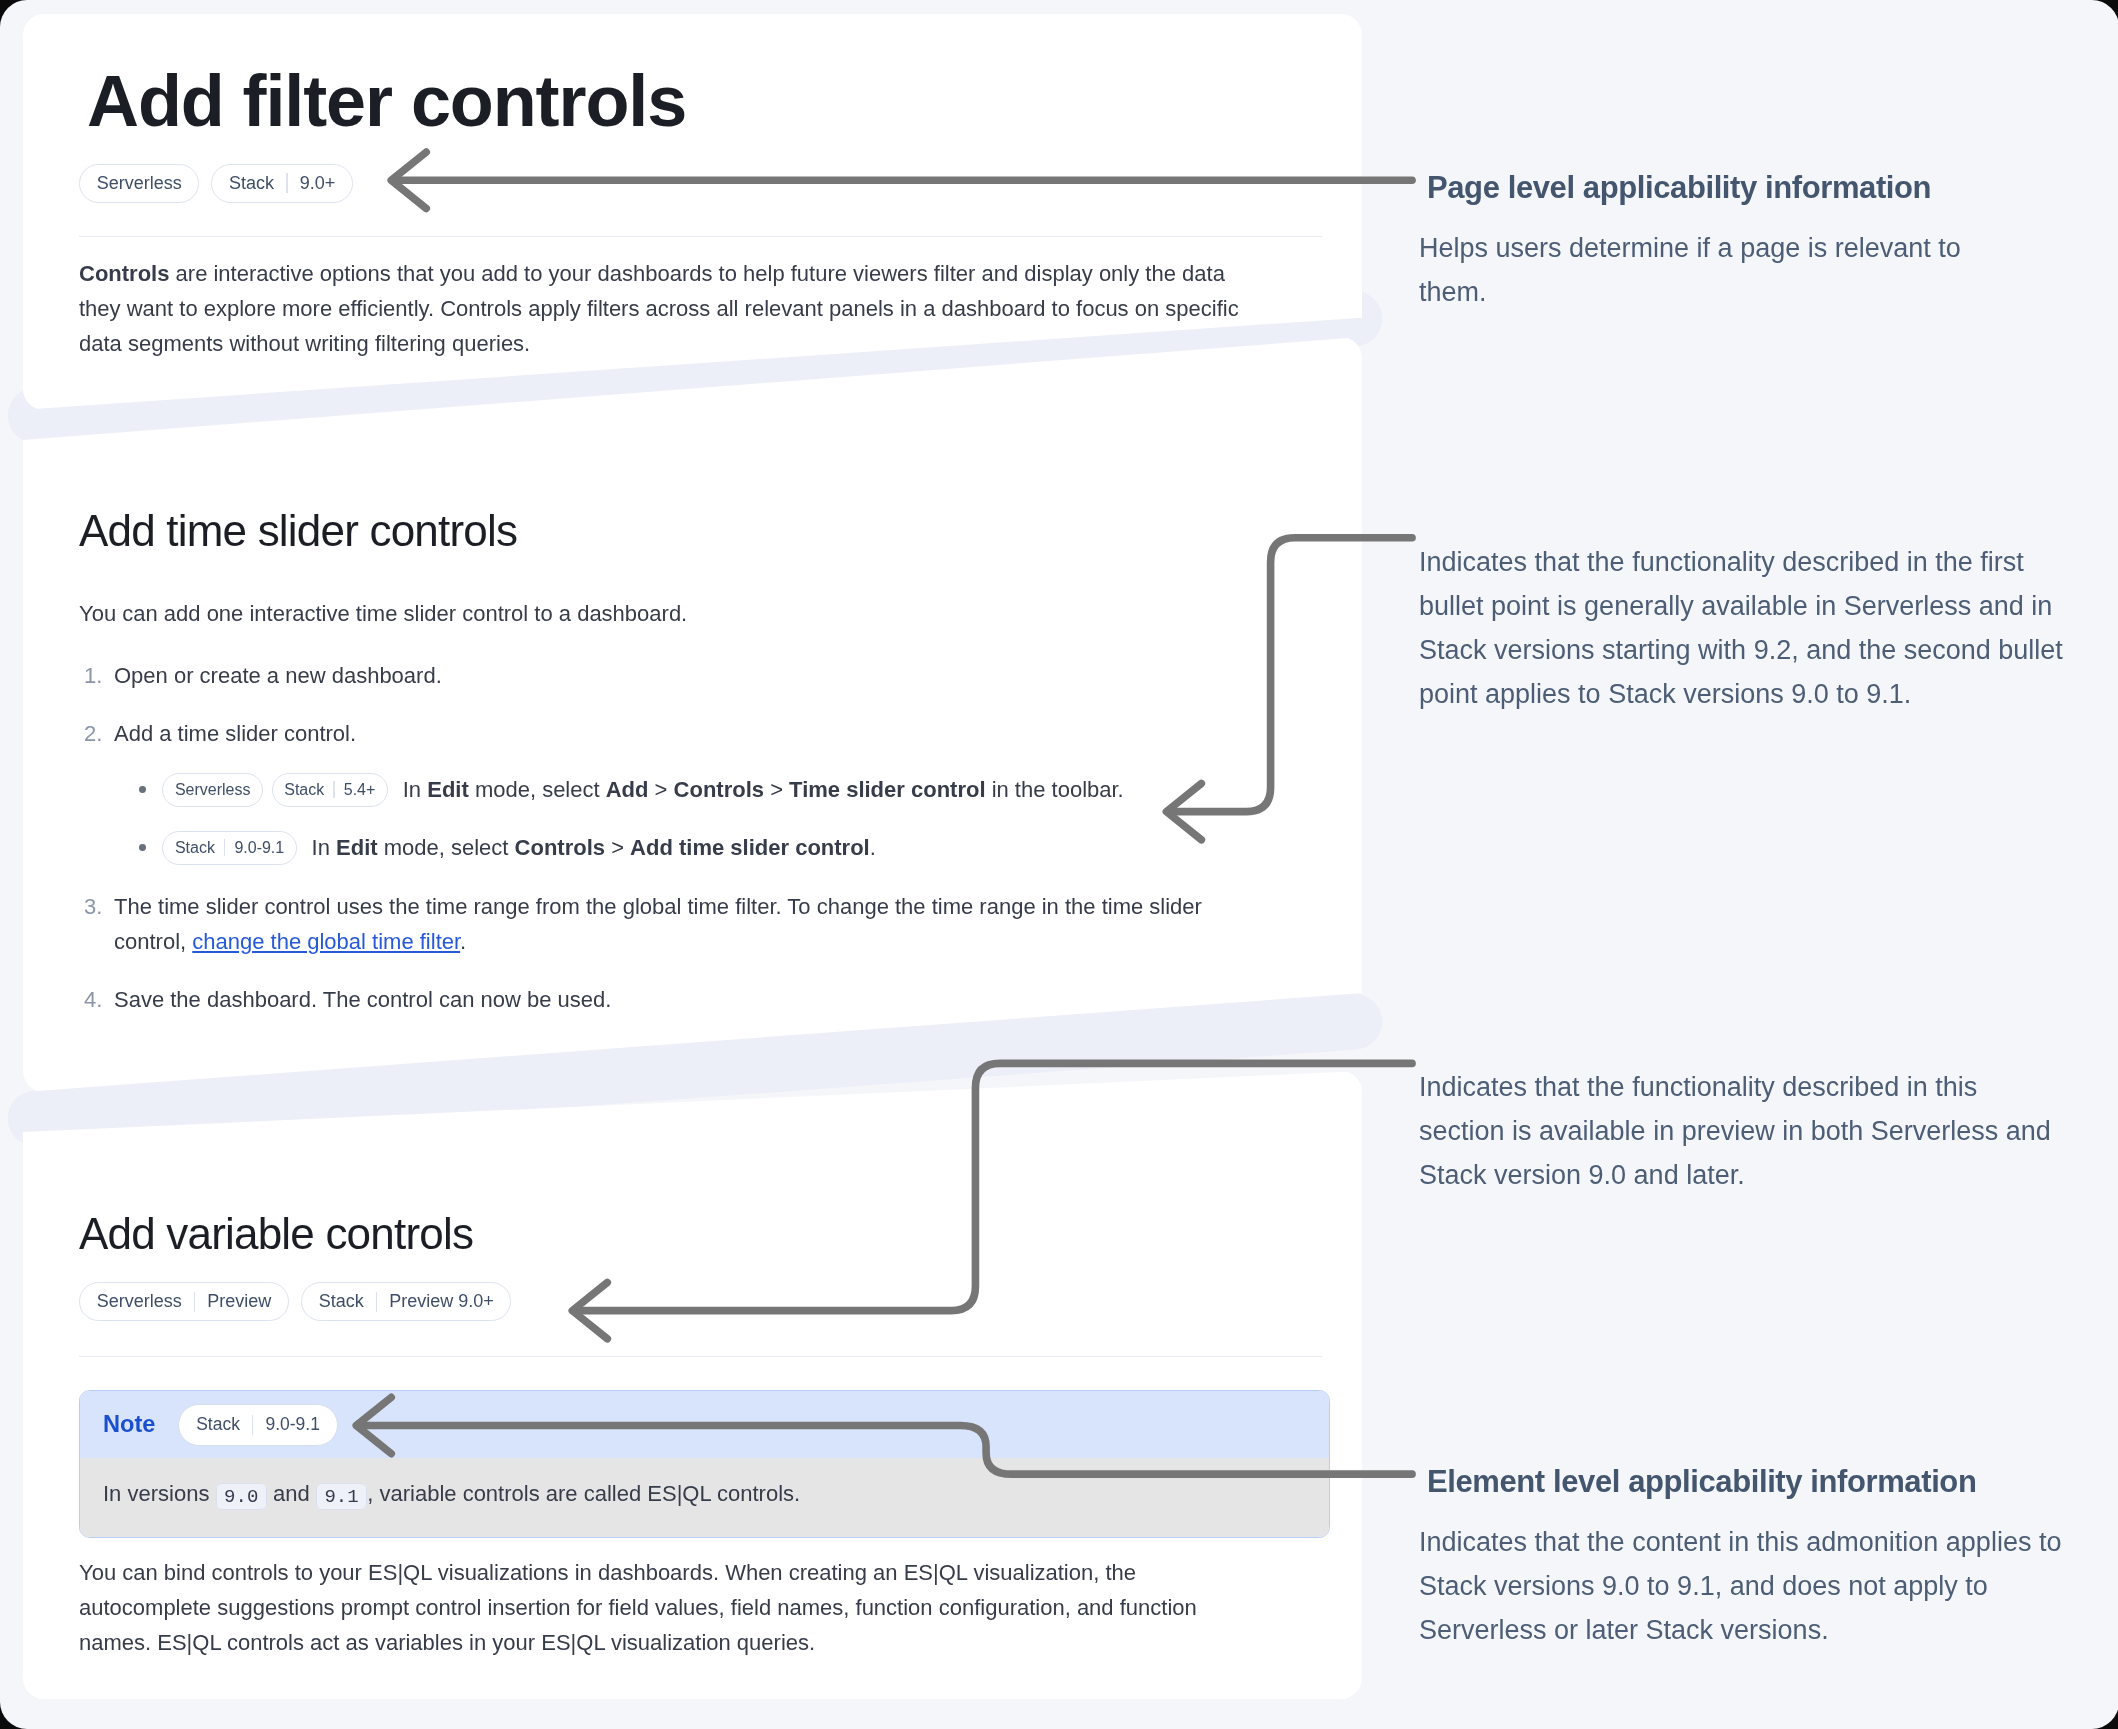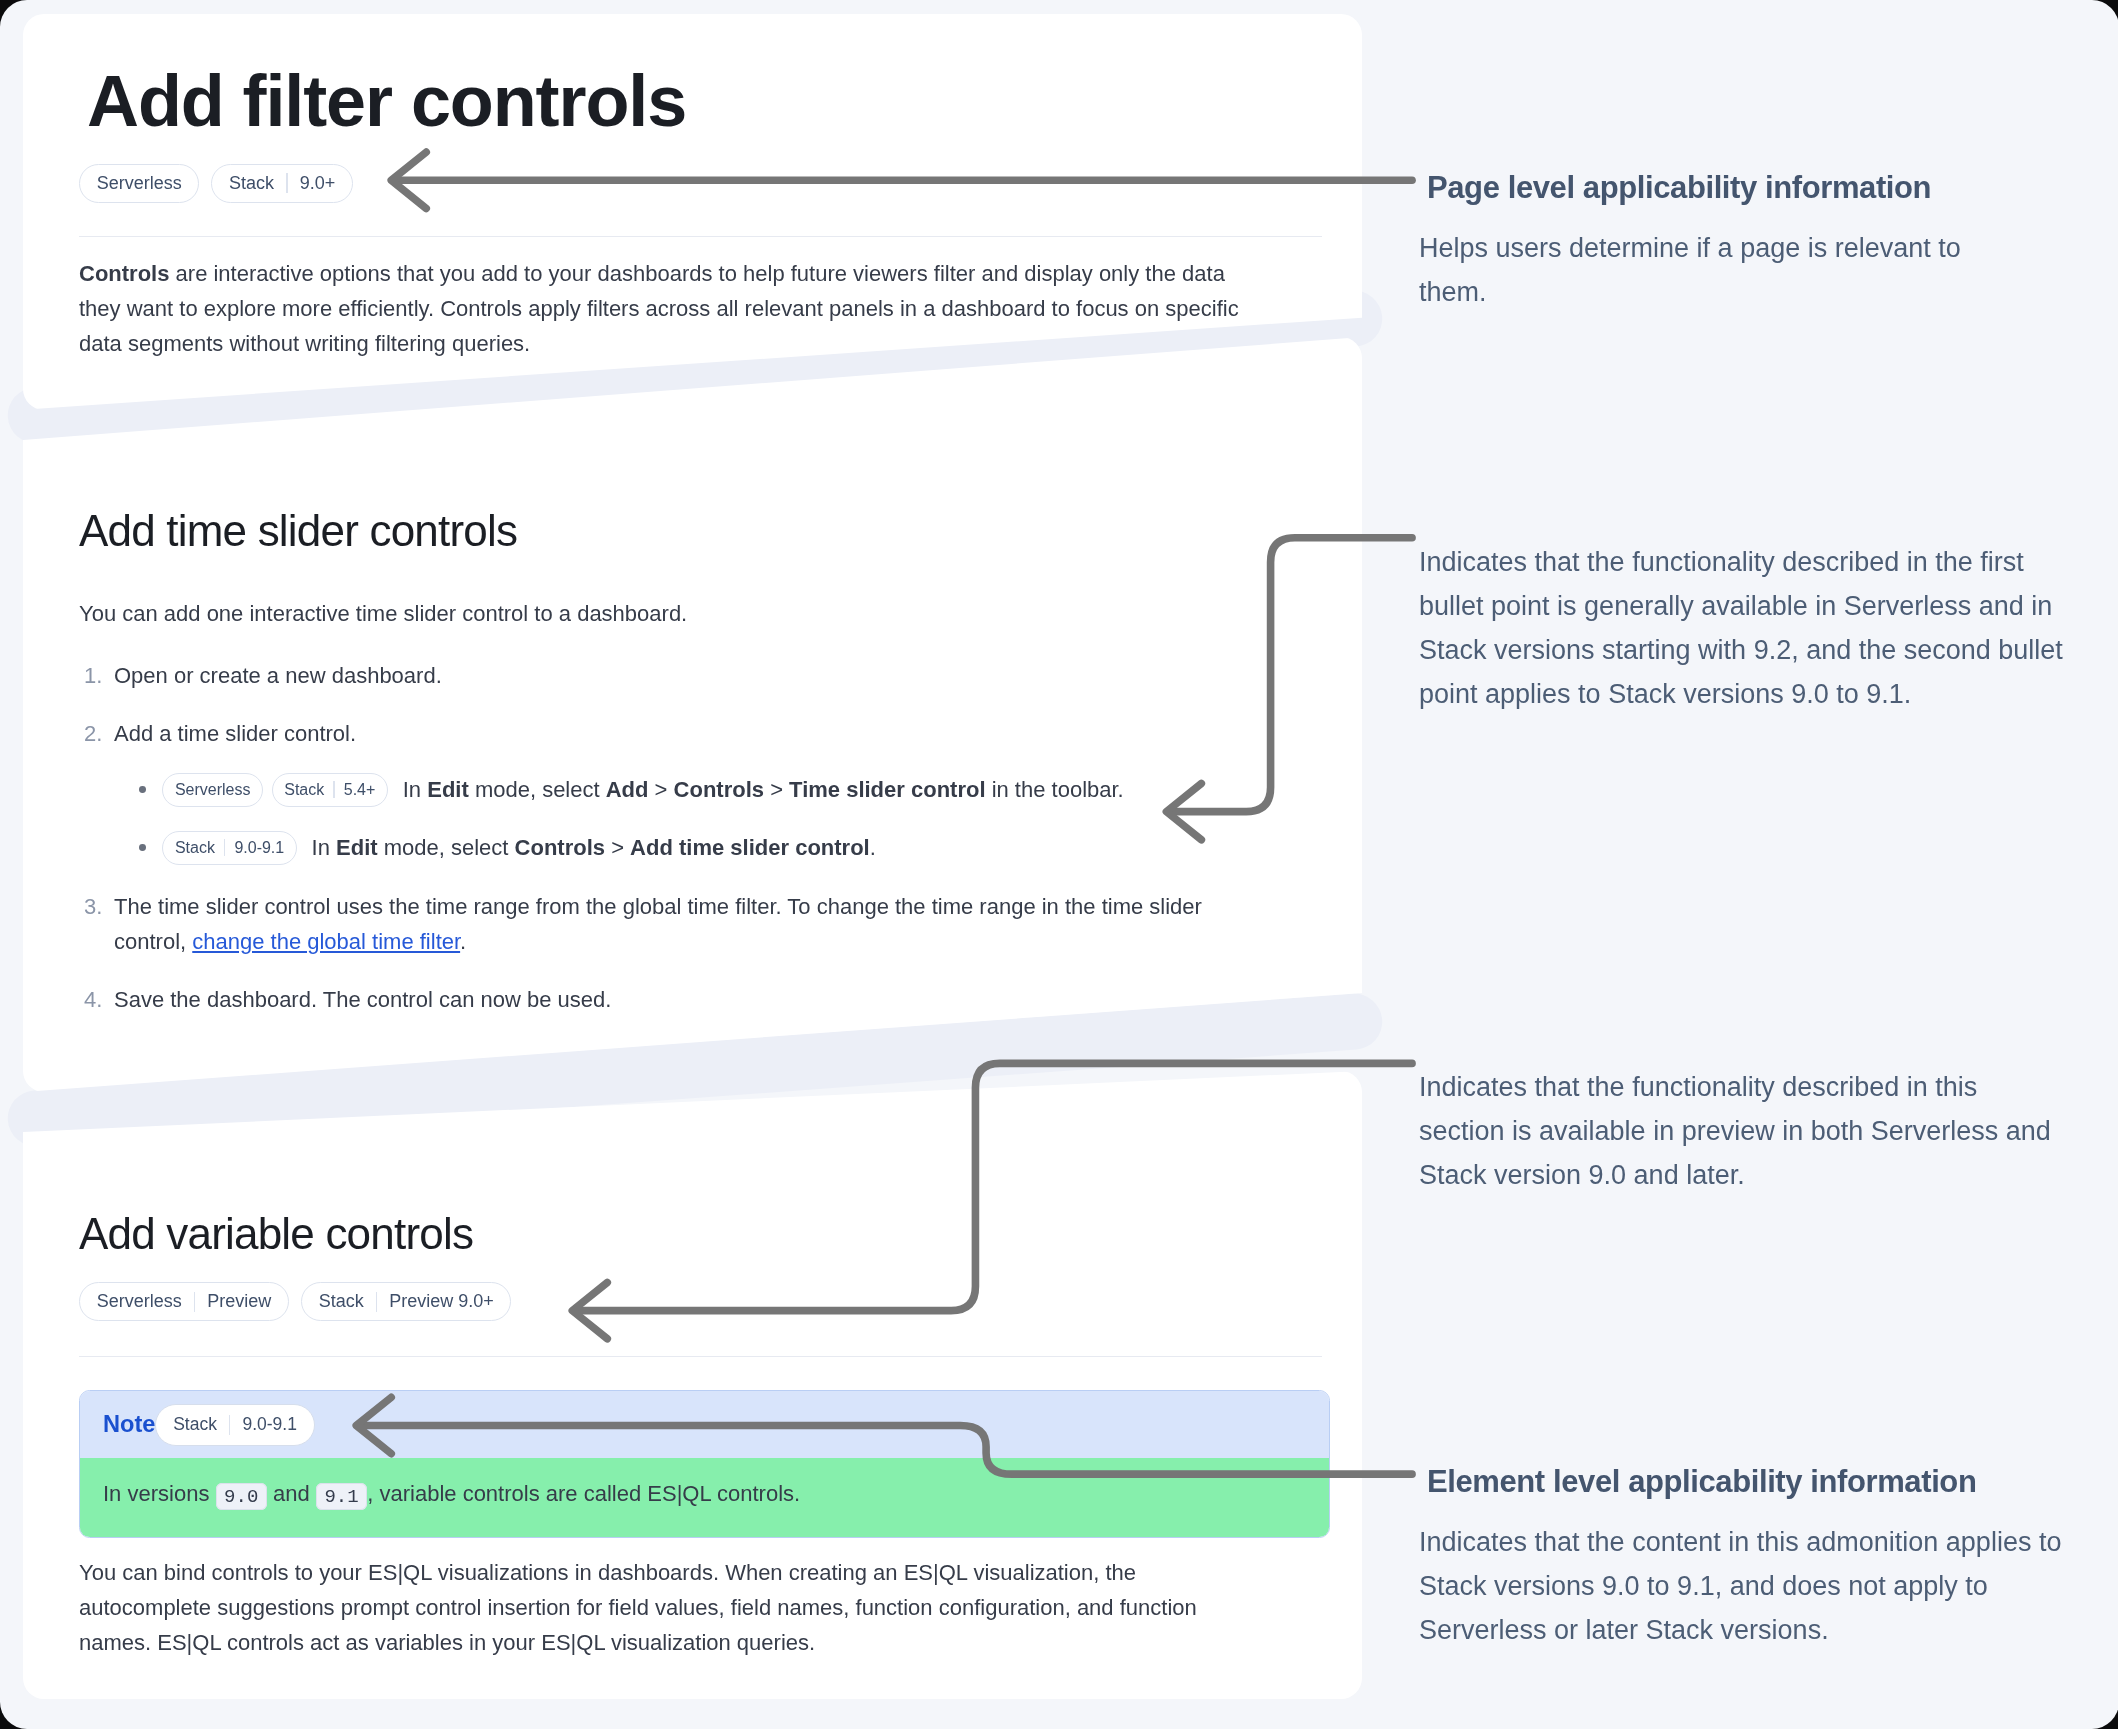--- a/index.html
+++ b/index.html
@@ -35,23 +35,23 @@
   .num{width:30px;flex:none;font-size:22px;line-height:35px;color:#8b95a8}
   .stext{max-width:1141px}
 
   .bullet{position:absolute;left:116px;display:flex;align-items:center}
   .dot{width:6.8px;height:6.8px;border-radius:50%;background:#69707d;flex:none;margin-right:16.7px}
   .bullet .inline-badges{display:inline-flex;gap:9px;margin-right:15px}
   .bullet .stext{white-space:nowrap}
 
   .note{position:absolute;left:56px;width:1251px;border:1.5px solid #b9cef4;border-radius:10.6px;overflow:hidden;box-sizing:border-box}
   .note-head{display:flex;align-items:center;background:#d8e4fb;height:67px;padding:0 23px}
-  .note-label{font-size:23.6px;font-weight:700;color:#1a50cf;}
+  .note-label{font-size:23.6px;font-weight:700;color:#1a50cf;margin-right:23px}
   .note-head .badge{background:#fff;border-color:#d6deec;height:40px;font-size:17.5px}
-  .note-body{background:#86efac;padding:18px 23px 23px;font-size:22px;line-height:35px;color:#363c49}
+  .note-body{background:#e5e5e5;padding:18px 23px 23px;font-size:22px;line-height:35px;color:#363c49}
   .code{font-family:"Liberation Mono","DejaVu Sans Mono",monospace;font-size:19px;background:#eef1f8;
         border:1.5px solid #dbe1ec;border-radius:6px;padding:1.5px 7.6px;color:#343b4c}
 
   .ann{position:absolute;left:1419px;z-index:3}
   .ann-h{margin:8px;font-size:31px;font-weight:700;color:#44556e;white-space:nowrap;letter-spacing:-0.4px}
   .ann-b{margin:20px 0 0;font-size:27px;line-height:44px;color:#4c5d75}
 
   .arrows{position:absolute;left:0;top:0;z-index:4;pointer-events:none}
 </style>
 </head>

